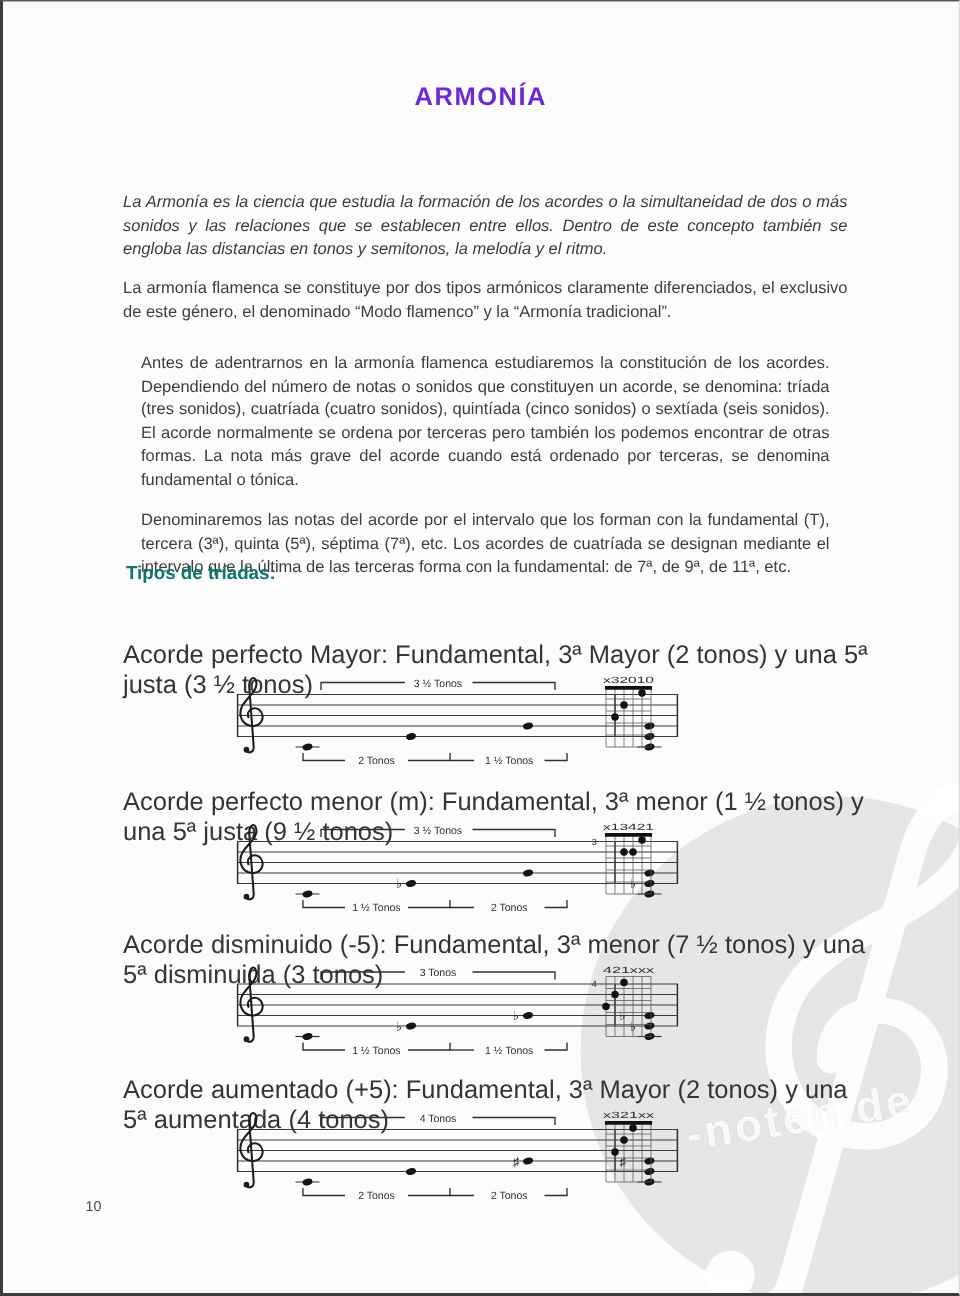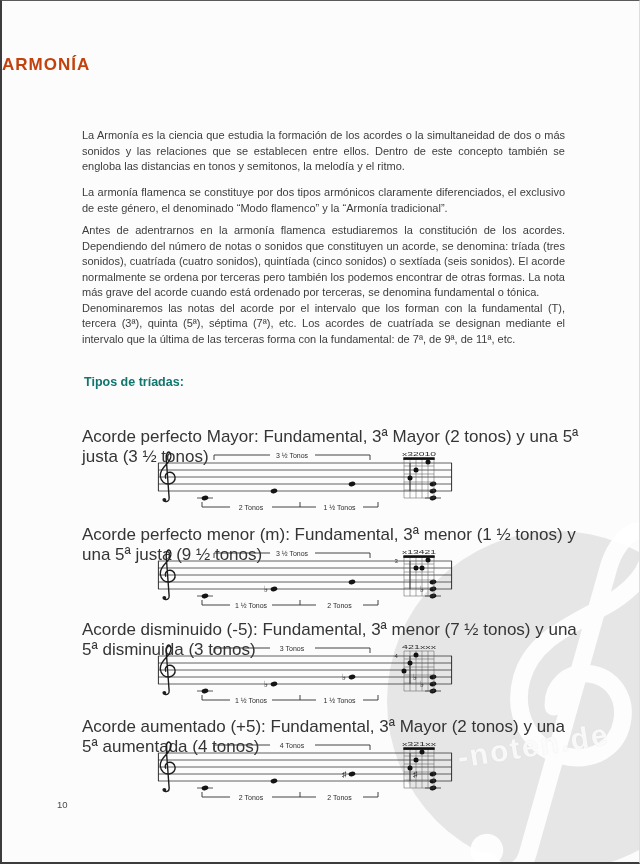--- a/index.html
+++ b/index.html
@@ -18,26 +18,26 @@
   .wm-clef{position:absolute; left:55px; top:-55px; transform:rotate(20deg);}
   .wm-text{
     position:absolute; left:455px; top:728px; z-index:0;
     font-size:30px; font-weight:bold; letter-spacing:2px;
     color:rgba(255,255,255,0.85); transform:rotate(-9deg);
     text-shadow:0 0 1px rgba(150,150,150,0.25);
   }
   
   .layer{position:absolute; z-index:1;}
   .doc-title{
-    left:0; top:54px; width:100%; text-align:left; margin:0;
-    font-size:17px; font-weight:bold; letter-spacing:1px; color:#c2410c;
+    left:0; top:54px; width:100%; text-align:center; margin:0;
+    font-size:17px; font-weight:bold; letter-spacing:1px; color:#6d28d9;
   }
   .para{left:80px; width:483px; margin:0; font-size:11px; line-height:15.5px; text-align:justify;}
-  .p1{top:127px;} .p2{top:184px;} .p34{top:222px;}
-  .p34 p{margin:0; font-size:11px; line-height:15.5px; text-align:justify;}
+  .p1{top:127px;font-style:italic;} .p2{top:184px;} .p34{top:222px;}
+  .p34 p{margin:12px; font-size:11px; line-height:15.5px; text-align:justify;}
   .section-heading{
     left:82px; top:374px; margin:0; font-size:12.5px; font-weight:bold; color:#0f766e;
   }
   .pageno{left:55px; top:798px; font-size:9.5px; color:#4a4a4a;text-align:right;}
   
   .chord-row{position:absolute; left:0; width:640px; height:96px; z-index:1;}
   .chord-title{position:absolute; left:80px; top:0; width:500px; font-size:17px; color:#353535;}
   .staff{position:absolute; left:150px; top:20px; width:310px; height:66px;}
   .fret{position:absolute; left:390px; top:21px; width:54px; height:58px;}
   .staff text{font-family:"Liberation Sans",sans-serif; font-size:7px; fill:#2e2e2e;}

